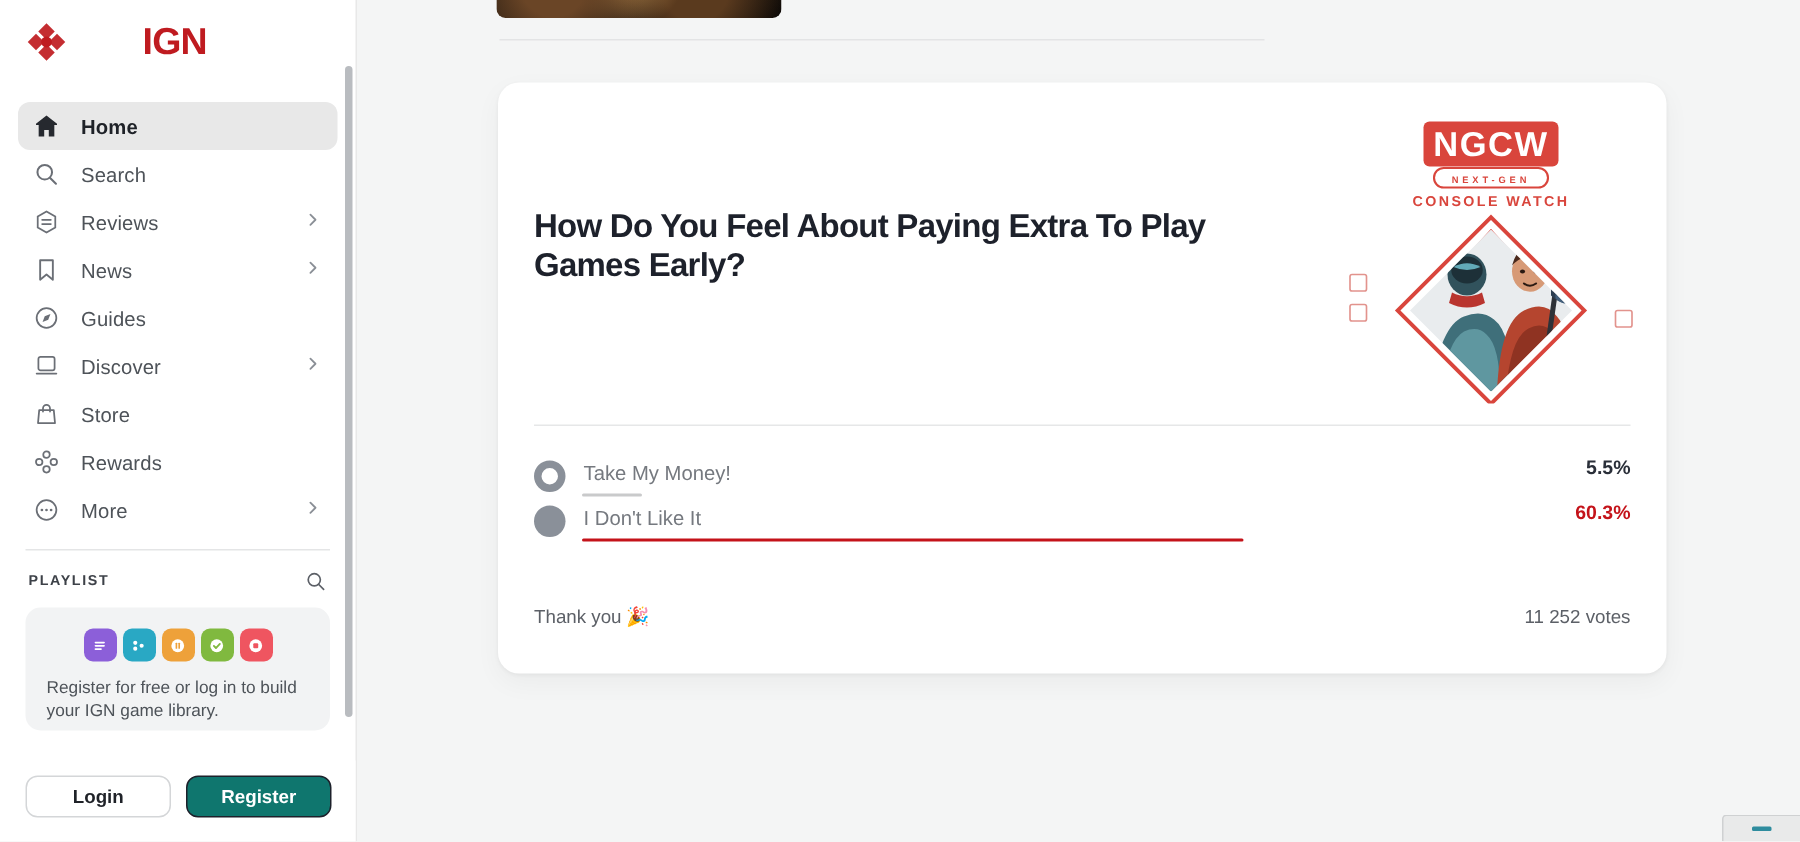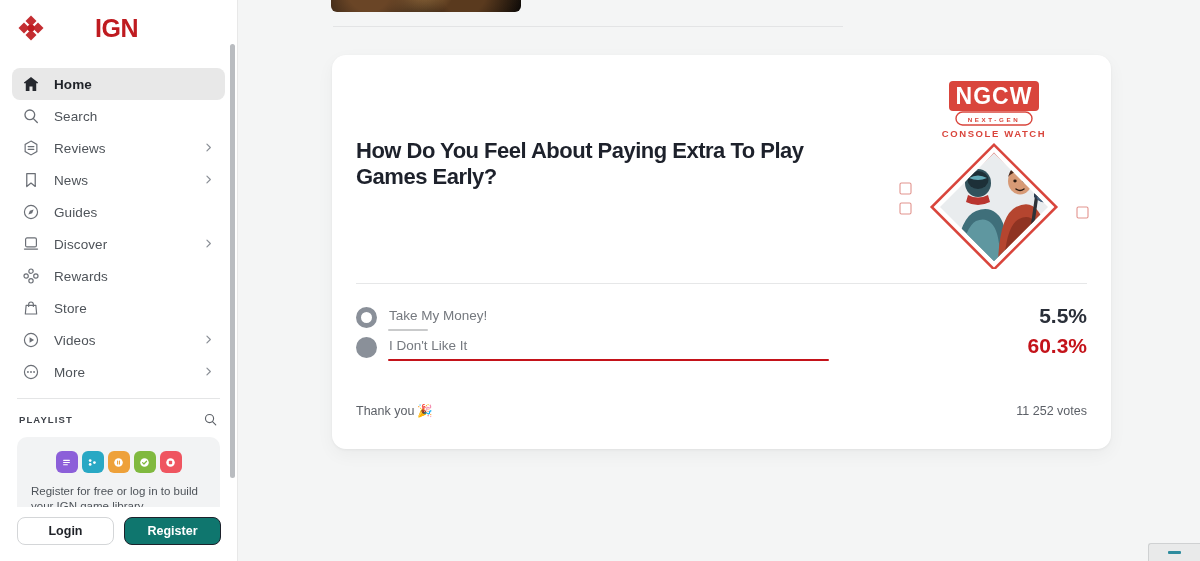--- a/index.html
+++ b/index.html
@@ -169,21 +169,21 @@
   }
   .opt-bar-track {
     position: absolute; left: 32px; top: 25px;
     height: 2px; width: 0;
   }
   .opt-bar {
     height: 2px; width: 100%; border-radius: 1px;
   }
   .opt-pct {
     position: absolute; right: 0; top: 0;
-    font-size: 21px; font-weight: 700; color: #2a2f39; text-align: center;
+    font-size: 13px; font-weight: 700; color: #2a2f39; text-align: center;
   }
   .opt-pct.winner { color: #c4131a; }
 
   #poll-footer {
     position: absolute; left: 24px; right: 24px; top: 348px;
     display: flex; align-items: center; justify-content: space-between;
   }
   #thanks { font-size: 12.5px; color: #5c6067; }
   #votes { font-size: 12.5px; color: #5c6067; }
 
@@ -293,53 +293,39 @@
         <span class="nav-caret">
           <svg viewBox="0 0 12 12" width="11" height="11" fill="none" stroke="currentColor" stroke-width="1.3">
               <path d="M4.3 2.3 8 6l-3.7 3.7" stroke-linecap="round" stroke-linejoin="round"></path>
             </svg>
         </span>
       </div>
 
       <div class="nav-item">
         <span class="nav-ico">
           <svg viewBox="0 0 20 20" width="18" height="18" fill="none" stroke="currentColor" stroke-width="1.3">
+              <path d="M4.6 7.1h10.8l.9 9.6H3.7z" stroke-linejoin="round"></path>
+              <path d="M7.4 8.2V5.9a2.6 2.6 0 0 1 5.2 0v2.3" stroke-linecap="round"></path>
+            </svg>
+        </span>
+        <span class="nav-label">Store</span>
+      </div>
+
+      <div class="nav-item">
+        <span class="nav-ico">
+          <svg viewBox="0 0 20 20" width="18" height="18" fill="none" stroke="currentColor" stroke-width="1.3">
             <circle cx="10" cy="4.6" r="2.4"></circle>
               <circle cx="10" cy="15.4" r="2.4"></circle>
             <circle cx="4.6" cy="10" r="2.4"></circle>
               <circle cx="15.4" cy="10" r="2.4"></circle>
           </svg>
         </span>
         <span class="nav-label">Rewards</span>
       </div>
 
-      <div class="nav-item">
-        <span class="nav-ico">
-          <svg viewBox="0 0 20 20" width="18" height="18" fill="none" stroke="currentColor" stroke-width="1.3">
-              <path d="M4.6 7.1h10.8l.9 9.6H3.7z" stroke-linejoin="round"></path>
-              <path d="M7.4 8.2V5.9a2.6 2.6 0 0 1 5.2 0v2.3" stroke-linecap="round"></path>
-            </svg>
-        </span>
-        <span class="nav-label">Store</span>
-      </div>
-
-      <div class="nav-item">
-        <span class="nav-ico">
-          <svg viewBox="0 0 20 20" width="18" height="18" fill="none" stroke="currentColor" stroke-width="1.3">
-              <circle cx="10" cy="10" r="7.3"></circle>
-              <path d="M8.4 6.9 13.4 10l-5 3.1z" fill="currentColor" stroke="none"></path>
-            </svg>
-        </span>
-        <span class="nav-label">Videos</span>
-        <span class="nav-caret">
-          <svg viewBox="0 0 12 12" width="11" height="11" fill="none" stroke="currentColor" stroke-width="1.3">
-              <path d="M4.3 2.3 8 6l-3.7 3.7" stroke-linecap="round" stroke-linejoin="round"></path>
-            </svg>
-        </span>
-      </div>
 
       <div class="nav-item">
         <span class="nav-ico">
           <svg viewBox="0 0 20 20" width="18" height="18" fill="none" stroke="currentColor" stroke-width="1.3">
               <circle cx="10" cy="10" r="7.3"></circle>
               <circle cx="6.6" cy="10" r="1" fill="currentColor" stroke="none"></circle>
               <circle cx="10" cy="10" r="1" fill="currentColor" stroke="none"></circle>
               <circle cx="13.4" cy="10" r="1" fill="currentColor" stroke="none"></circle>
             </svg>
         </span>

